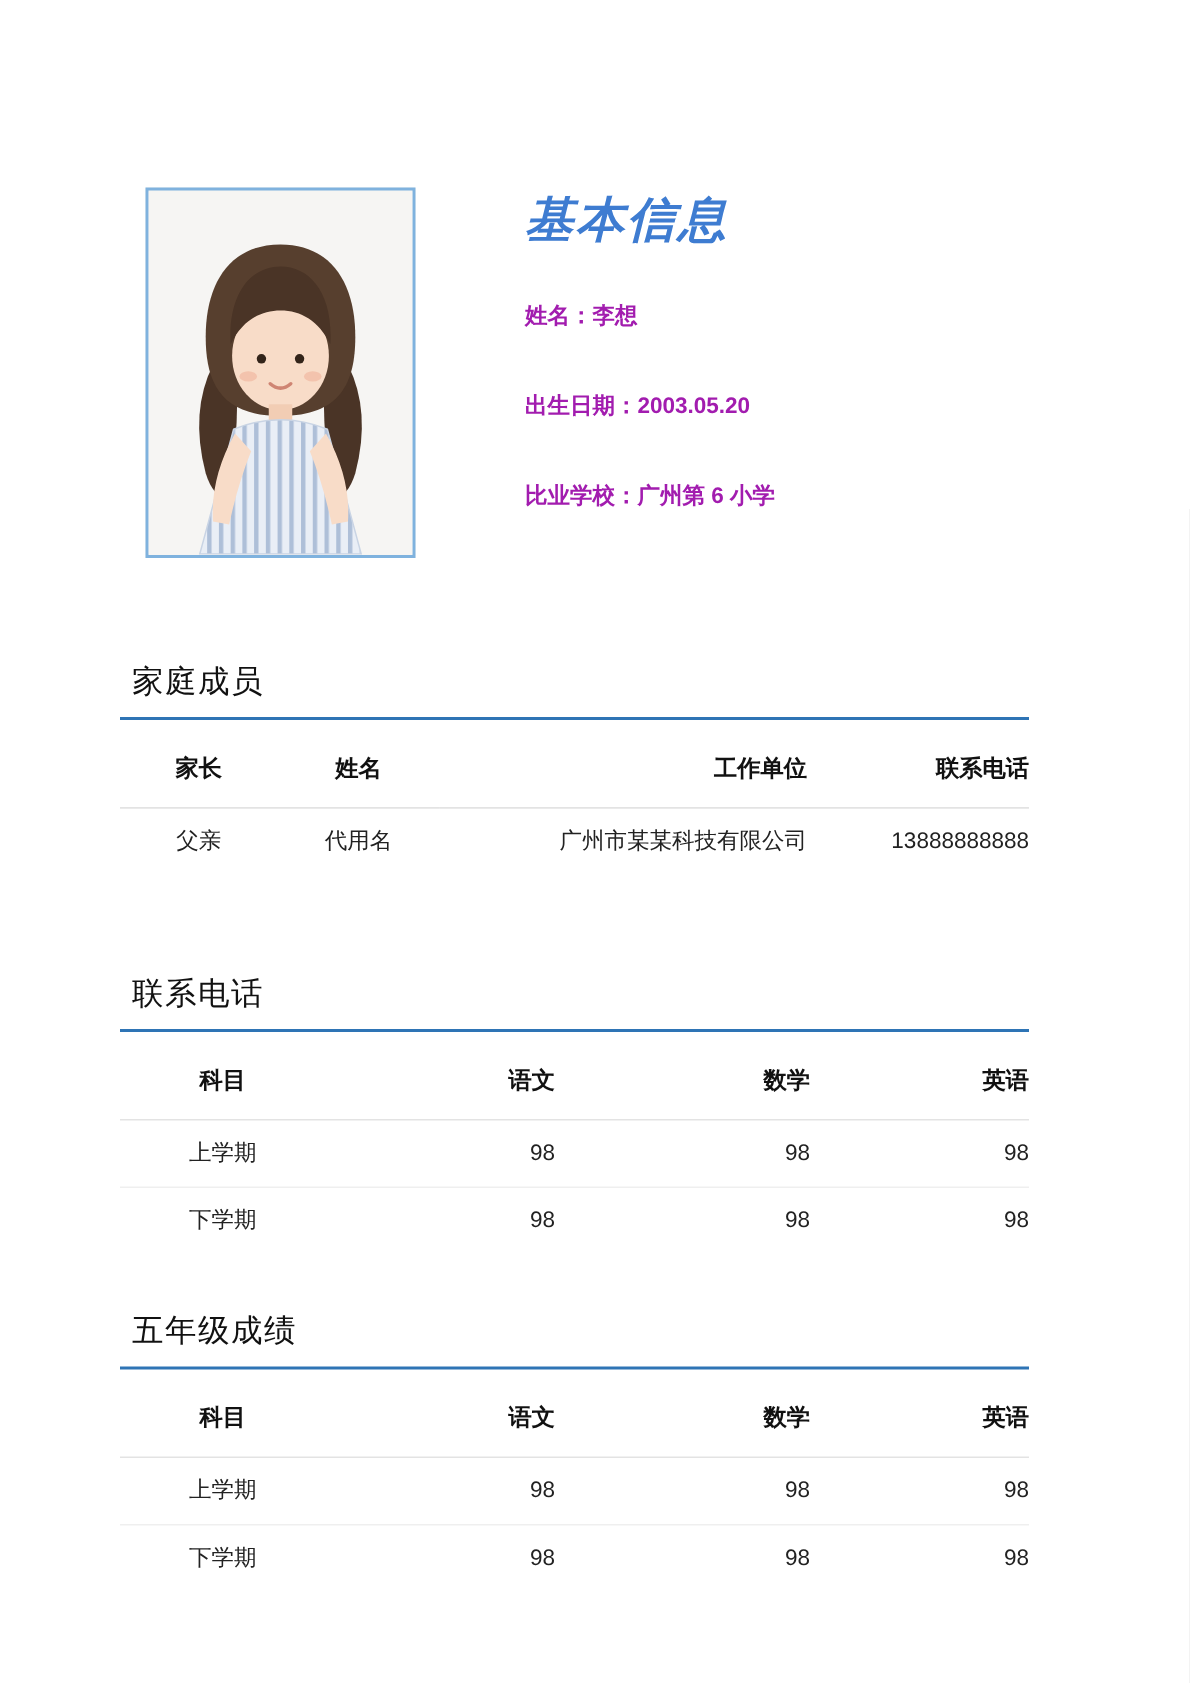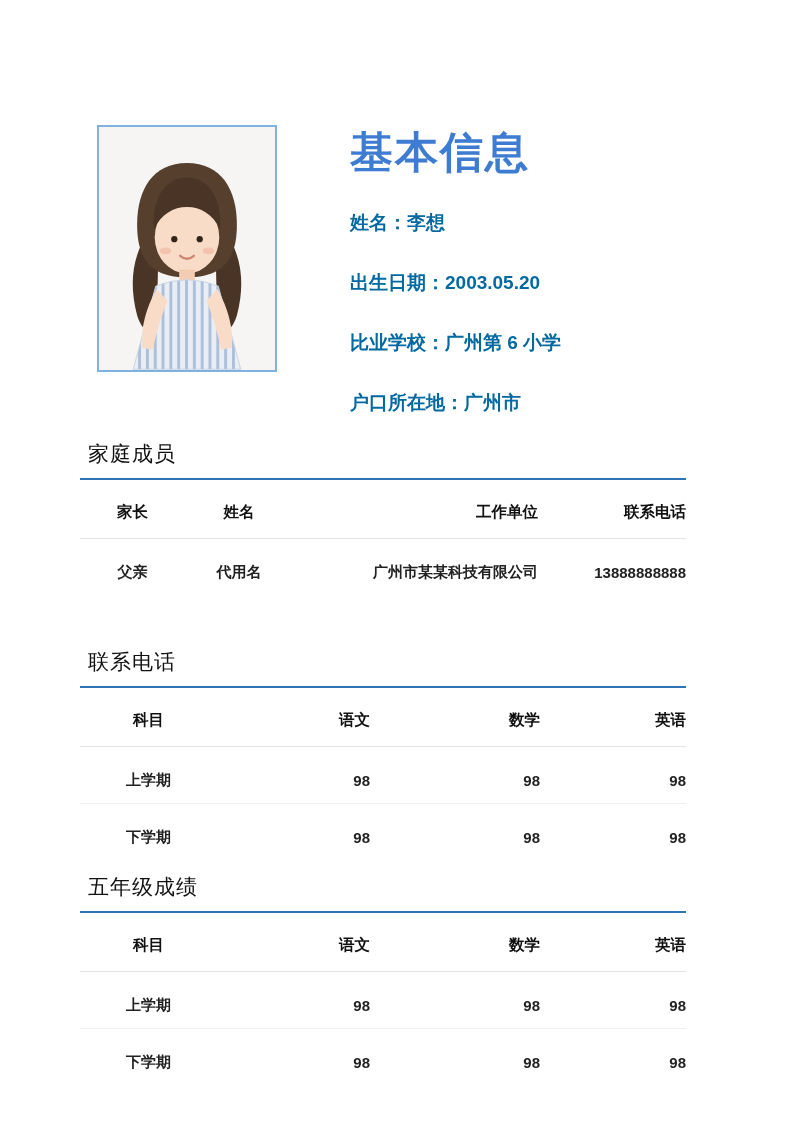--- a/index.html
+++ b/index.html
@@ -23,28 +23,29 @@
     width:180px;height:247px;
     border:2px solid var(--photoBorder);
     background:#f6f5f3;
     overflow:hidden;
   }
   .photo-frame svg{display:block;}
   .profile-block{
     position:absolute;left:350px;top:128px;width:360px;
   }
   .profile-title{
-    font-size:43px;font-weight:bold;
+    font-size:32px;font-weight:bold;
     color:var(--accent);
     letter-spacing:2px;
     line-height:1.15;
     margin-bottom:20px;
+    font-style:italic;
   }
   .info-line{
-    font-size:19px;font-weight:700;color:#0369a1;
+    font-size:15px;font-weight:700;color:#a21caf;
     line-height:28px;
     white-space:nowrap;
     margin-top:32px;
   }
   .info-line .seg2{margin-left:46px;}
   
   .section{
     position:absolute;left:80px;width:606px;
   }
   .section-heading{
@@ -63,22 +64,22 @@
     border-collapse:collapse;
     table-layout:fixed;
     margin-top:6px;
   }
   th{
     font-size:15.5px;font-weight:700;color:#111;
     padding:16px 0 15px 0;
     border-bottom:1px solid #e3e3e3;
   }
   td{
-    font-size:15px;font-weight:700;color:#222;
-    padding:24px 0 13px 0;
+    font-size:15px;font-weight:400;color:#222;
+    padding:12px 0 13px 0;
     border-bottom:1px solid #efefef;
   }
   tr:last-child td{border-bottom:none;}
   .al{text-align:center;padding-left:17px;}
   .ac{text-align:right;}
   
   .family-table col:nth-child(1){width:88px;}
   .family-table col:nth-child(2){width:125px;}
   .family-table col:nth-child(3){width:245px;}
   .family-table col:nth-child(4){width:148px;}
@@ -127,23 +128,20 @@
     <div class="profile-title">基本信息</div>
     <div class="info-line">
       <span>姓名：李想</span>
     </div>
     <div class="info-line">
       <span>出生日期：2003.05.20</span>
     </div>
     <div class="info-line">
       <span>比业学校：广州第 6 小学</span>
     </div>
-    <div class="info-line">
-      <span>户口所在地：广州市</span>
-    </div>
   </div>
 
   <div class="section section-family">
     <div class="section-heading">家庭成员</div>
     <hr class="section-rule">
     <table class="family-table">
       <colgroup>
           <col>
           <col>
           <col>

